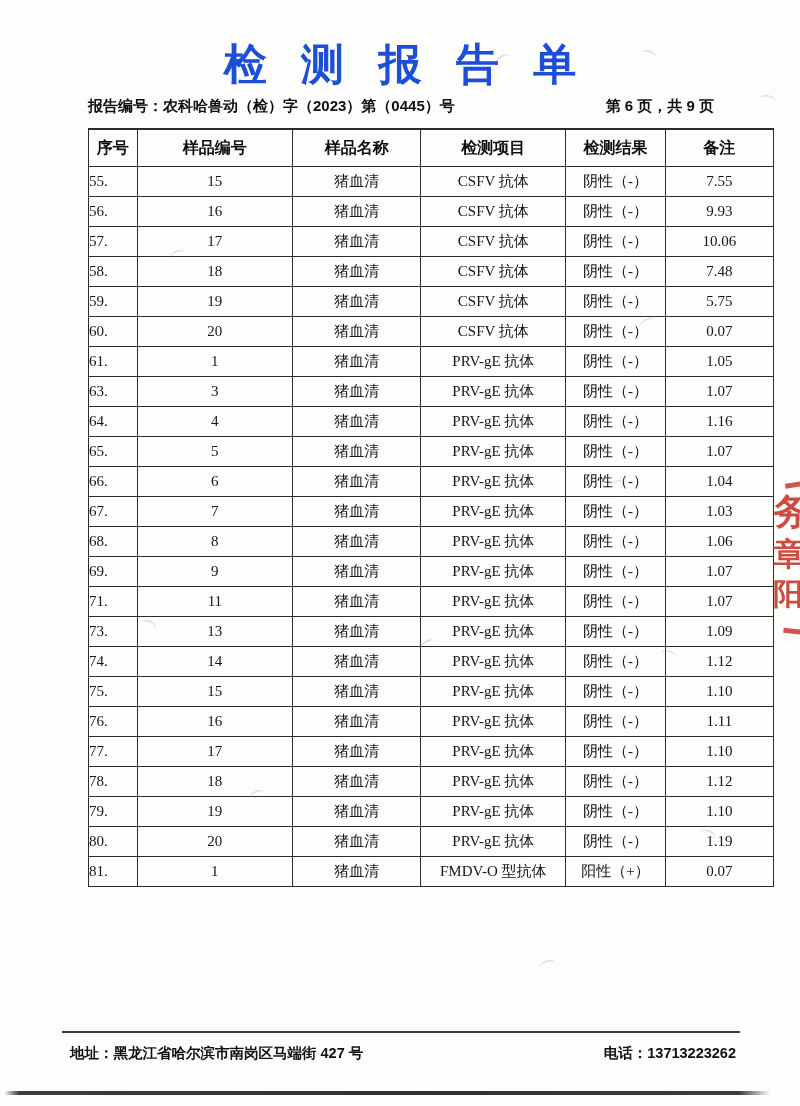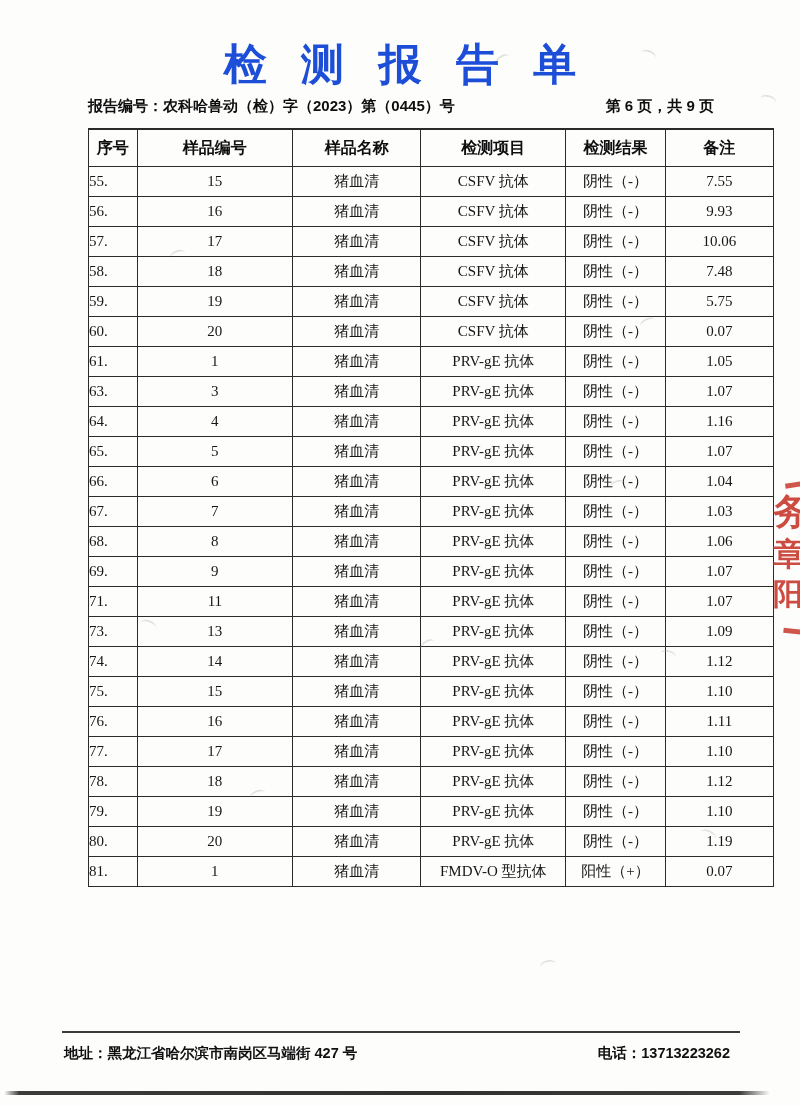--- a/index.html
+++ b/index.html
@@ -109,21 +109,21 @@
   .seal .ch2 { top:60px; }
   .seal .ch3 { top:100px; font-size:30px; }
   .footer-rule {
     position:absolute;
     left:62px; top:1031px;
     width:678px; height:0;
     border-top:2px solid #3a3a3a;
   }
   .footer-row {
     position:absolute;
-    left:64px; top:1044px;
+    left:70px; top:1044px;
     width:666px;
     display:flex;
     justify-content:space-between;
     font-family:"Liberation Sans","DejaVu Sans",sans-serif;
     font-size:14.5px;
     font-weight:600;
     color:#101010;
     white-space:nowrap;
   }
   .scan-edge {

